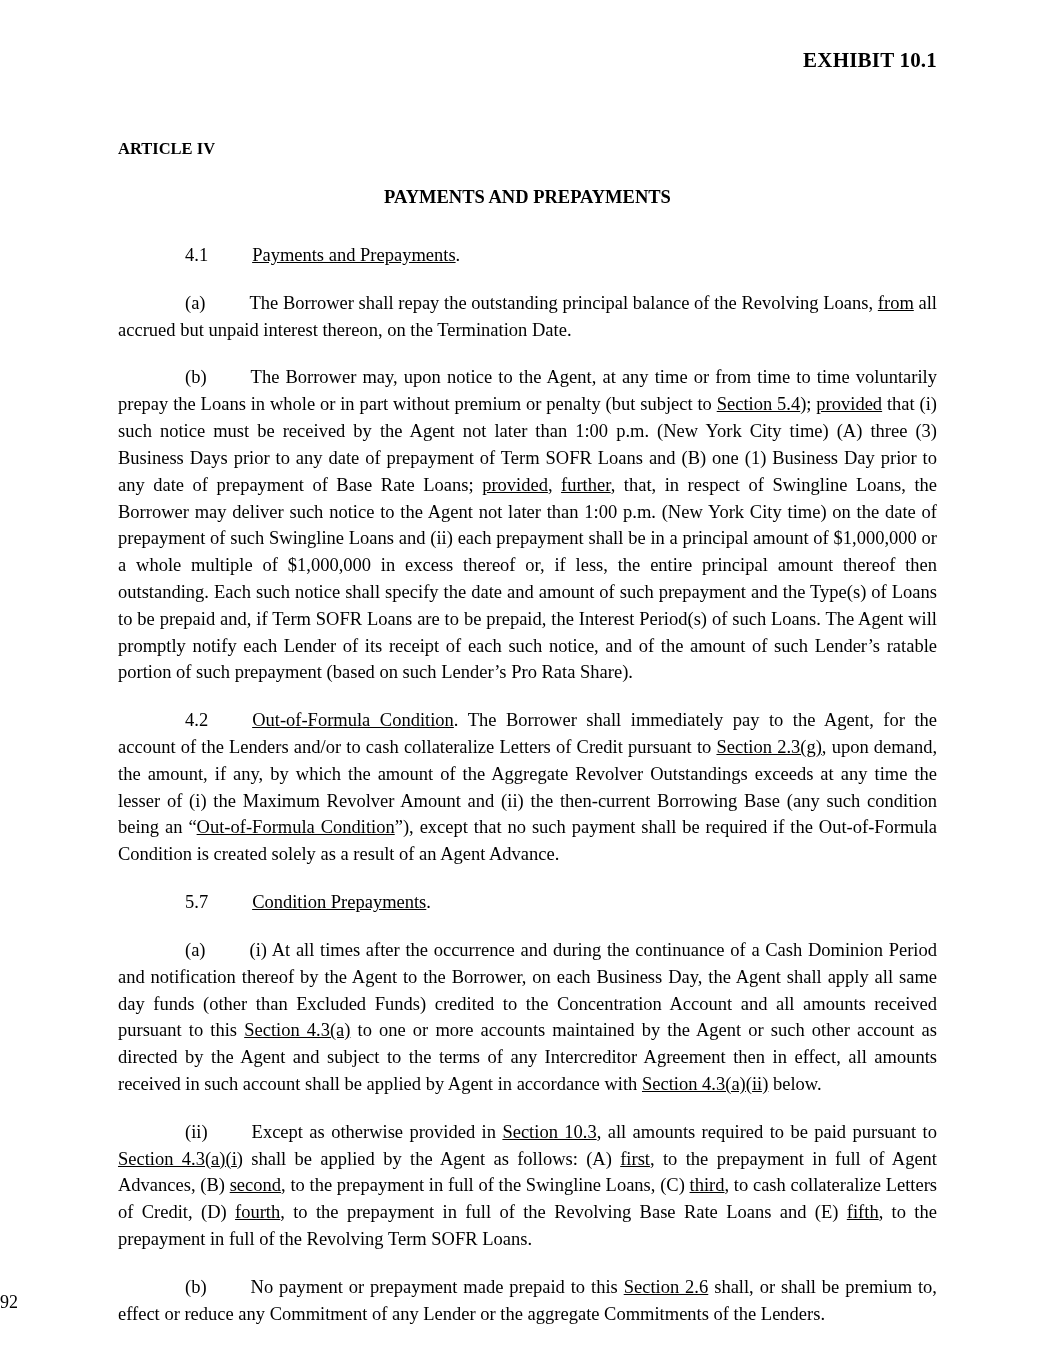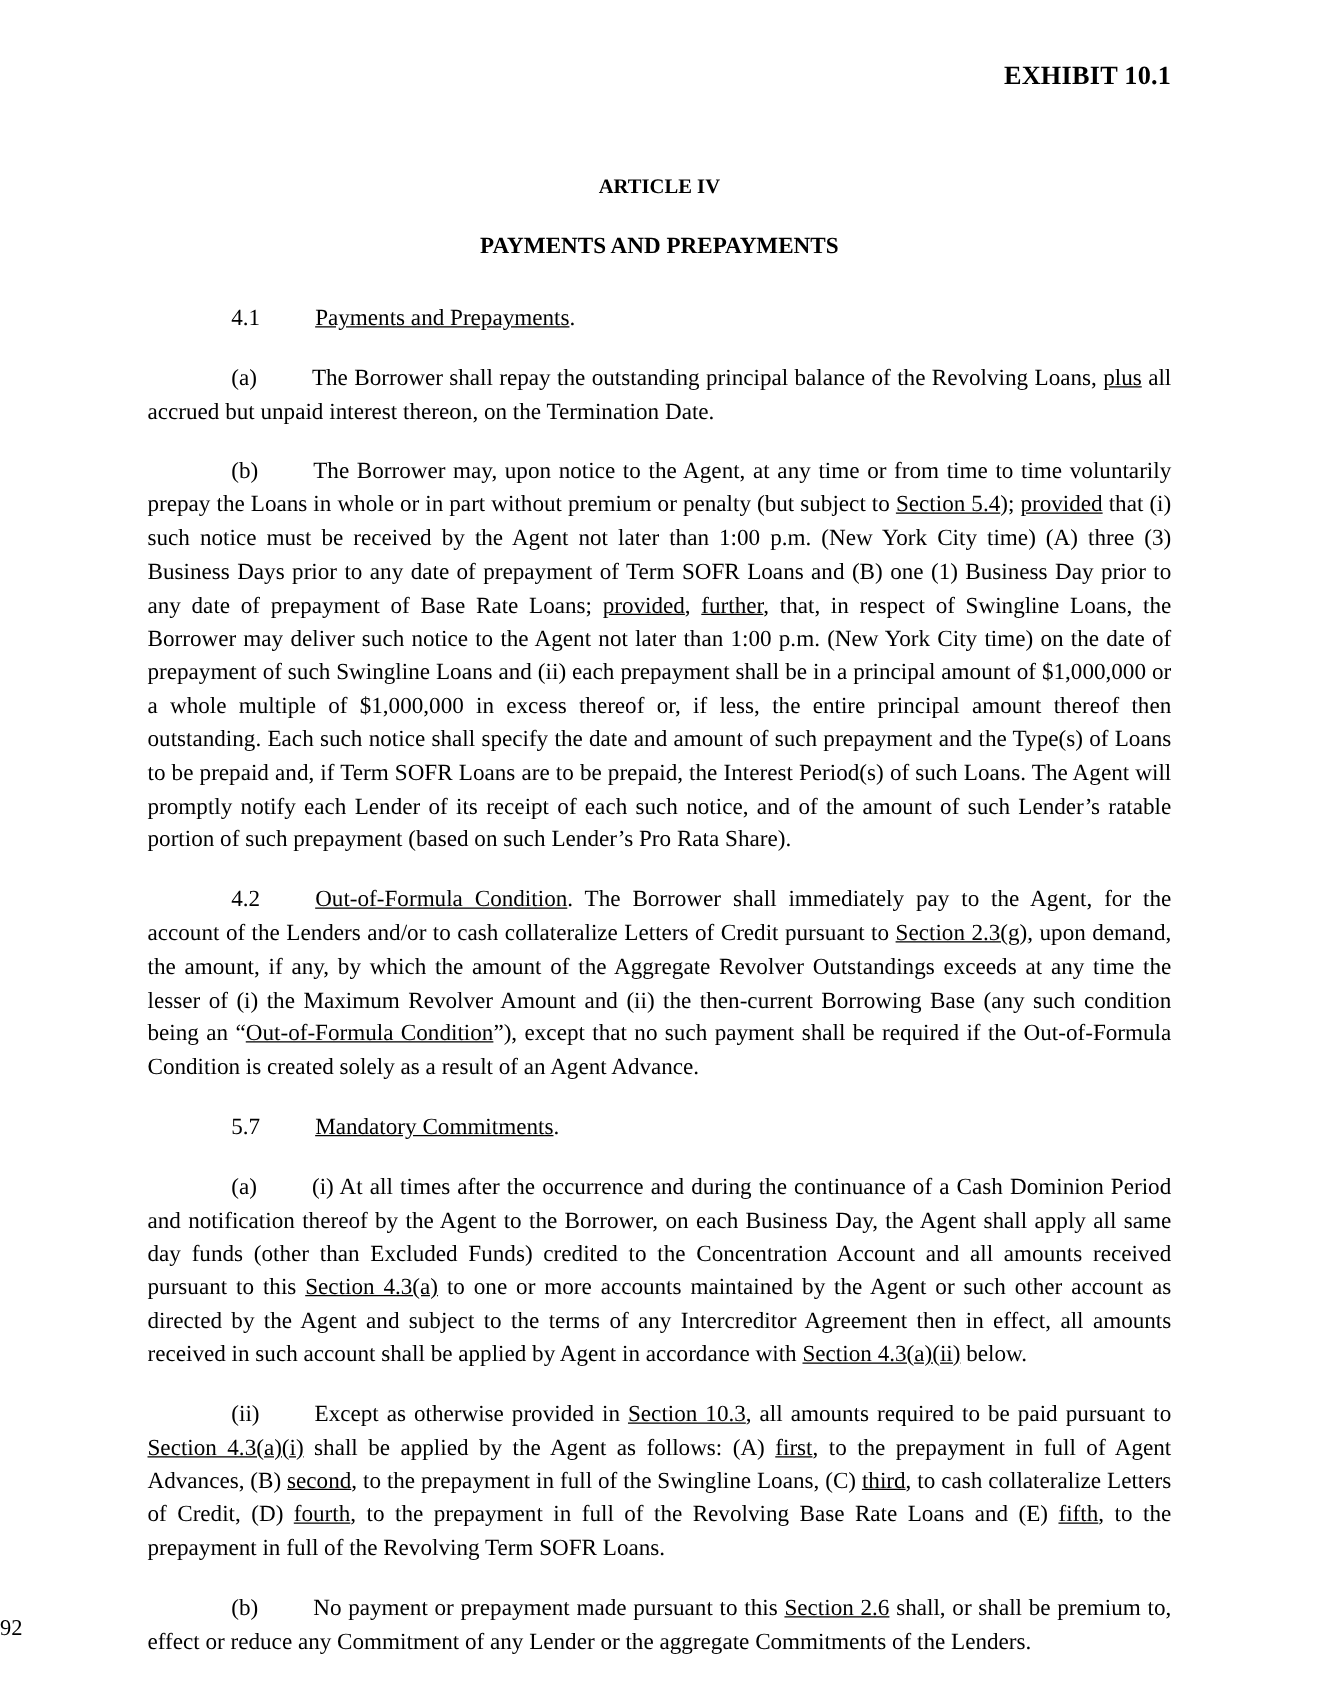--- a/index.html
+++ b/index.html
@@ -21,21 +21,21 @@
     padding: 40px 118px 40px 118px;
   }
   .exhibit-header {
     text-align: right;
     font-size: 21px;
     font-weight: bold;
     letter-spacing: 0.2px;
     margin: 8px 0 0 0;
   }
   .article-title {
-    text-align: center;
+    text-align: left;
     font-size: 16.5px;
     font-weight: bold;
     margin-top: 66px;
   }
   .article-subtitle {
     text-align: center;
     font-size: 18.5px;
     font-weight: bold;
     margin-top: 28px;
   }
@@ -80,42 +80,42 @@
 
   <div class="article-title">ARTICLE IV</div>
 
   <div class="article-subtitle">PAYMENTS AND PREPAYMENTS</div>
 
   <div class="para first-section">
     <span class="indent-num"></span><span>4.1</span><span class="num-gap"></span><span class="u">Payments and Prepayments</span><span>.</span>
   </div>
 
   <div class="para">
-    <span class="indent"></span><span>(a)</span><span class="num-gap"></span><span>The Borrower shall repay the outstanding principal balance of the Revolving Loans, </span><span class="u">plus</span><span> all accrued but unpaid interest thereon, on the Termination Date.</span>
+    <span class="indent"></span><span>(a)</span><span class="num-gap"></span><span>The Borrower shall repay the outstanding principal balance of the Revolving Loans, </span><span class="u">from</span><span> all accrued but unpaid interest thereon, on the Termination Date.</span>
   </div>
 
   <div class="para">
     <span class="indent"></span><span>(b)</span><span class="num-gap"></span><span>The Borrower may, upon notice to the Agent, at any time or from time to time voluntarily prepay the Loans in whole or in part without premium or penalty (but subject to </span><span class="u">Section 5.4</span><span>); </span><span class="u">provided</span><span> that (i) such notice must be received by the Agent not later than 1:00 p.m. (New York City time) (A) three (3) Business Days prior to any date of prepayment of Term SOFR Loans and (B) one (1) Business Day prior to any date of prepayment of Base Rate Loans; </span><span class="u">provided</span><span>, </span><span class="u">further</span><span>, that, in respect of Swingline Loans, the Borrower may deliver such notice to the Agent not later than 1:00 p.m. (New York City time) on the date of prepayment of such Swingline Loans and (ii) each prepayment shall be in a principal amount of $1,000,000 or a whole multiple of $1,000,000 in excess thereof or, if less, the entire principal amount thereof then outstanding.  Each such notice shall specify the date and amount of such prepayment and the Type(s) of Loans to be prepaid and, if Term SOFR Loans are to be prepaid, the Interest Period(s) of such Loans.  The Agent will promptly notify each Lender of its receipt of each such notice, and of the amount of such Lender’s ratable portion of such prepayment (based on such Lender’s Pro Rata Share).</span>
   </div>
 
   <div class="para">
     <span class="indent-num"></span><span>4.2</span><span class="num-gap"></span><span class="u">Out-of-Formula Condition</span><span>.  The Borrower shall immediately pay to the Agent, for the account of the Lenders and/or to cash collateralize Letters of Credit pursuant to </span><span class="u">Section 2.3(g)</span><span>, upon demand, the amount, if any, by which the amount of the Aggregate Revolver Outstandings exceeds at any time the lesser of (i) the Maximum Revolver Amount and (ii) the then-current Borrowing Base (any such condition being an “</span><span class="u">Out-of-Formula Condition</span><span>”), except that no such payment shall be required if the Out-of-Formula Condition is created solely as a result of an Agent Advance.</span>
   </div>
 
   <div class="para">
-    <span class="indent-num"></span><span>5.7</span><span class="num-gap"></span><span class="u">Mandatory Commitments</span><span>.</span>
+    <span class="indent-num"></span><span>5.7</span><span class="num-gap"></span><span class="u">Condition Prepayments</span><span>.</span>
   </div>
 
   <div class="para">
     <span class="indent"></span><span>(a)</span><span class="num-gap"></span><span>(i)</span><span>  At all times after the occurrence and during the continuance of a Cash Dominion Period and notification thereof by the Agent to the Borrower, on each Business Day, the Agent shall apply all same day funds (other than Excluded Funds) credited to the Concentration Account and all amounts received pursuant to this </span><span class="u">Section 4.3(a)</span><span> to one or more accounts maintained by the Agent or such other account as directed by the Agent and subject to the terms of any Intercreditor Agreement then in effect, all amounts received in such account shall be applied by Agent in accordance with </span><span class="u">Section 4.3(a)(ii)</span><span> below.</span>
   </div>
 
   <div class="para">
     <span class="indent"></span><span>(ii)</span><span class="num-gap"></span><span>Except as otherwise provided in </span><span class="u">Section 10.3</span><span>, all amounts required to be paid pursuant to </span><span class="u">Section 4.3(a)(i)</span><span> shall be applied by the Agent as follows:  (A) </span><span class="u">first</span><span>, to the prepayment in full of Agent Advances, (B) </span><span class="u">second</span><span>, to the prepayment in full of the Swingline Loans, (C) </span><span class="u">third</span><span>, to cash collateralize Letters of Credit, (D) </span><span class="u">fourth</span><span>, to the prepayment in full of the Revolving Base Rate Loans and (E) </span><span class="u">fifth</span><span>, to the prepayment in full of the Revolving Term SOFR Loans.</span>
   </div>
 
   <div class="para">
-    <span class="indent"></span><span>(b)</span><span class="num-gap"></span><span>No payment or prepayment made pursuant to this </span><span class="u">Section 2.6</span><span> shall, or shall be premium to, effect or reduce any Commitment of any Lender or the aggregate Commitments of the Lenders.</span>
+    <span class="indent"></span><span>(b)</span><span class="num-gap"></span><span>No payment or prepayment made prepaid to this </span><span class="u">Section 2.6</span><span> shall, or shall be premium to, effect or reduce any Commitment of any Lender or the aggregate Commitments of the Lenders.</span>
   </div>
 
   <div class="page-number">92</div>
 
 </div>
 
 </body></html>

